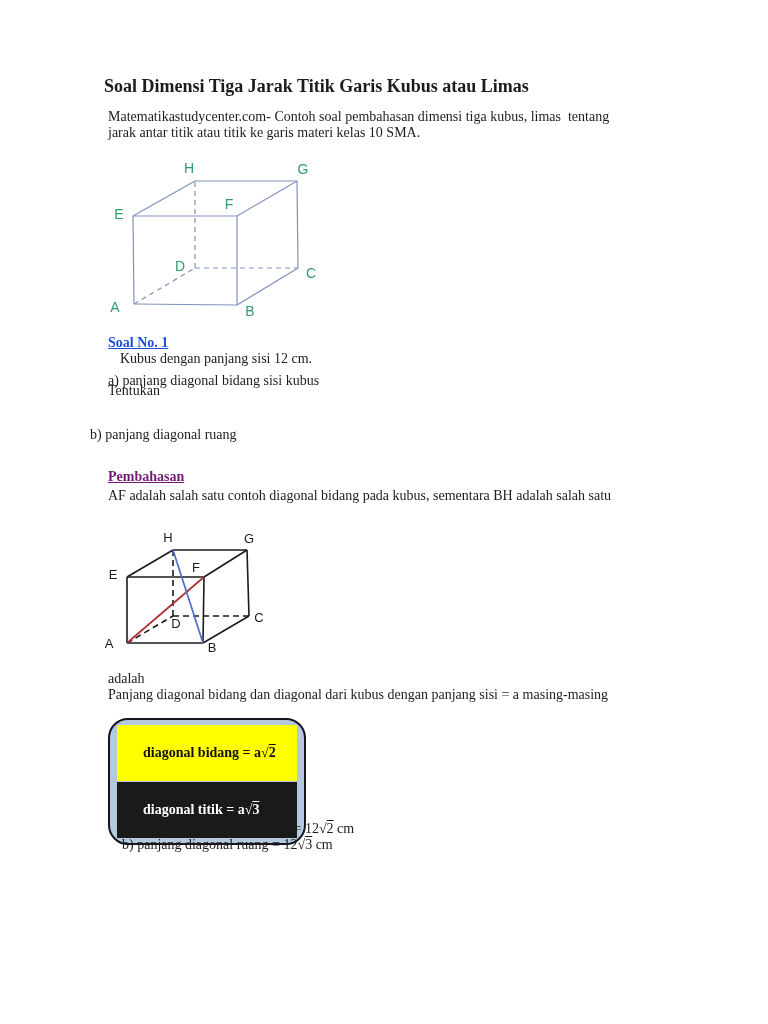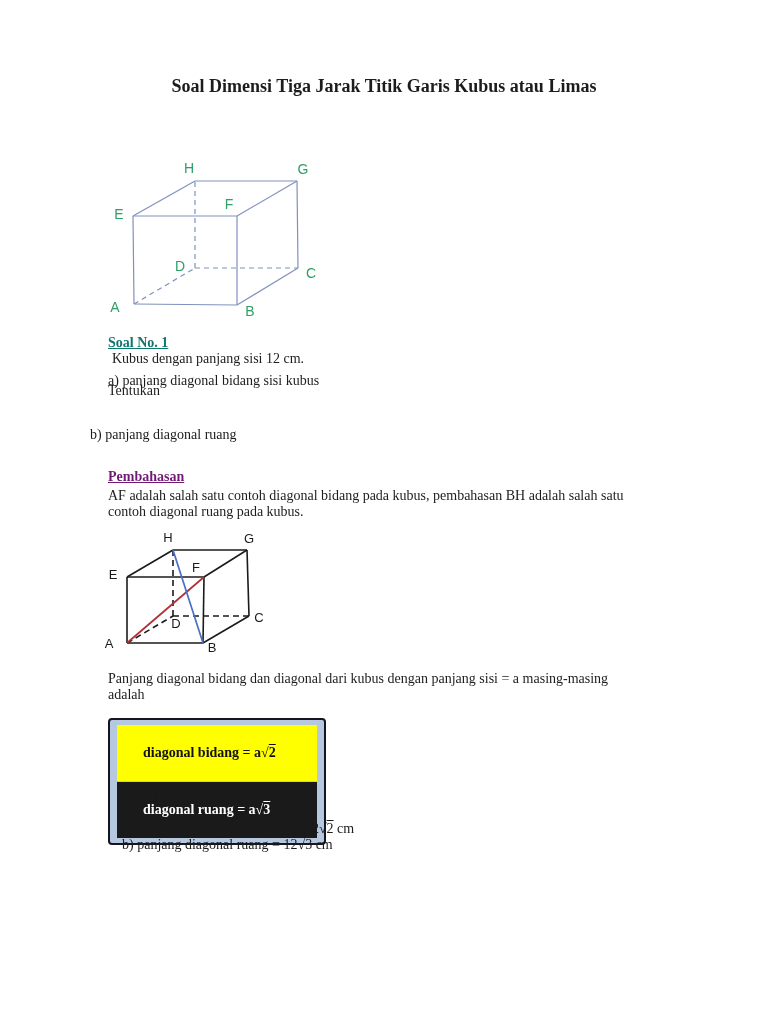--- a/index.html
+++ b/index.html
@@ -1,37 +1,41 @@
 <!DOCTYPE html>
 <html><head>
 <meta charset="utf-8">
 <style>
   html,body{margin:0;padding:0;background:#ffffff;}
   .page{position:relative;width:768px;height:1024px;background:#ffffff;overflow:hidden;
         font-family:"Liberation Serif",serif;color:#1c1c1c;}
   .abs{position:absolute;}
   .line{white-space:pre;font-size:14px;line-height:16px;}
-  .title{left:104px;top:76px;width:560px;text-align:center;
+  .title{left:104px;top:76px;width:560px;text-align:left;
          font-size:18px;font-weight:bold;line-height:20px;white-space:pre;}
   .heading{font-weight:bold;text-decoration:underline;font-size:14px;line-height:16px;white-space:pre;}
   .vlabel{font-family:"Liberation Sans",sans-serif;}
   .rad{text-decoration:overline;}
-  .formula-box{left:108px;top:718px;width:218px;box-sizing:border-box;
-               border:2.5px solid #15151f;border-radius:4px;padding:4px 7px;}
+  .formula-box{left:108px;top:718px;width:198px;box-sizing:border-box;
+               border:2.5px solid #15151f;border-radius:20px;padding:4px 7px;}
   .formula-row{display:block;font-weight:bold;font-size:14px;line-height:18px;
                padding:1px 5px;margin:1px 0;white-space:pre;}
   svg{display:block;}
 </style>
 </head>
 <body>
 
 <div class="page">
 
   <div class="abs title">Soal Dimensi Tiga Jarak Titik Garis Kubus atau Limas</div>
 
+  <div class="abs" style="left:108px;top:109px;">
+    <div class="line">Matematikastudycenter.com- Contoh soal pembahasan dimensi tiga kubus, limas  tentang</div>
+    <div class="line">jarak antar titik atau titik ke garis materi kelas 10 SMA.</div>
+  </div>
 
   <svg class="abs" style="left:100px;top:160px;" width="222" height="160" viewBox="0 0 222 160">
     <g fill="none" stroke-width="1.2" style="stroke: rgb(128, 145, 189);">
       <line x1="33" y1="56" x2="137" y2="56"></line>
       <line x1="34" y1="144" x2="137" y2="145"></line>
       <line x1="33" y1="56" x2="34" y2="144"></line>
       <line x1="137" y1="56" x2="137" y2="145"></line>
       <line x1="33" y1="56" x2="95" y2="21"></line>
       <line x1="137" y1="56" x2="197" y2="21"></line>
       <line x1="95" y1="21" x2="197" y2="21"></line>
@@ -48,30 +52,29 @@
       <text x="150" y="156">B</text>
       <text x="211" y="118">C</text>
       <text x="80" y="111">D</text>
       <text x="19" y="59">E</text>
       <text x="129" y="49">F</text>
       <text x="203" y="14">G</text>
       <text x="89" y="13">H</text>
     </g>
   </svg>
 
-  <div class="abs heading" style="left: 108px; top: 335px; color: #0f766e;">Soal No. 1</div>
-  <div class="abs line" style="left:112px;top:351px;">Kubus dengan panjang sisi 12 cm.</div>
+  <div class="abs heading" style="left: 108px; top: 335px; color: #1d4ed8;">Soal No. 1</div>
+  <div class="abs line" style="left:120px;top:351px;">Kubus dengan panjang sisi 12 cm.</div>
   <div class="abs line" style="left:108px;top:383px;">Tentukan</div>
   <div class="abs line" style="left:108px;top:373px;">a) panjang diagonal bidang sisi kubus</div>
   <div class="abs line" style="left:90px;top:427px;">b) panjang diagonal ruang</div>
 
   <div class="abs heading" style="left: 108px; top: 469px; color: #701a75;">Pembahasan</div>
   <div class="abs" style="left:108px;top:488px;">
-    <div class="line">AF adalah salah satu contoh diagonal bidang pada kubus, pembahasan BH adalah salah satu</div>
-    <div class="line">contoh diagonal ruang pada kubus.</div>
+    <div class="line">AF adalah salah satu contoh diagonal bidang pada kubus, sementara BH adalah salah satu</div>
   </div>
 
   <svg class="abs" style="left:100px;top:530px;" width="172" height="128" viewBox="0 0 172 128">
     <g fill="none" stroke-width="1.6" style="stroke: rgb(27, 27, 27);">
       <line x1="27" y1="47" x2="104" y2="47"></line>
       <line x1="27" y1="113" x2="103" y2="113"></line>
       <line x1="27" y1="47" x2="27" y2="113"></line>
       <line x1="104" y1="47" x2="103" y2="113"></line>
       <line x1="27" y1="47" x2="73" y2="20"></line>
       <line x1="104" y1="47" x2="147" y2="20"></line>
@@ -92,30 +95,30 @@
       <text x="159" y="92">C</text>
       <text x="76" y="98">D</text>
       <text x="13" y="49">E</text>
       <text x="96" y="42">F</text>
       <text x="149" y="13">G</text>
       <text x="68" y="12">H</text>
     </g>
   </svg>
 
   <div class="abs" style="left:108px;top:671px;">
+    <div class="line">adalah</div>
     <div class="line">Panjang diagonal bidang dan diagonal dari kubus dengan panjang sisi = a masing-masing</div>
-    <div class="line">adalah</div>
   </div>
 
   <div class="abs formula-box" style="background-color: rgb(182, 200, 224); border-color: rgb(21, 21, 31);">
     <div class="formula-row" style="background-color: rgb(255, 255, 0); color: rgb(17, 17, 17);">
       <span>diagonal bidang = a√</span><span class="rad">2</span>
     </div>
     <div class="formula-row" style="background-color: rgb(26, 26, 26); color: rgb(255, 255, 255);">
-      <span>diagonal ruang = a√</span><span class="rad">3</span>
+      <span>diagonal titik = a√</span><span class="rad">3</span>
     </div>
   </div>
 
   <div class="abs line" style="left:108px;top:789px;padding-left:32px;">Sehingga</div>
   <div class="abs line" style="left:124px;top:805px;">
     <span>a) panjang diagonal bidang = 12√</span><span class="rad">2</span><span> cm</span>
   </div>
   <div class="abs line" style="left:108px;top:821px;text-align:center;">
     <span>b) panjang diagonal ruang = 12√</span><span class="rad">3</span><span> cm</span>
   </div>

